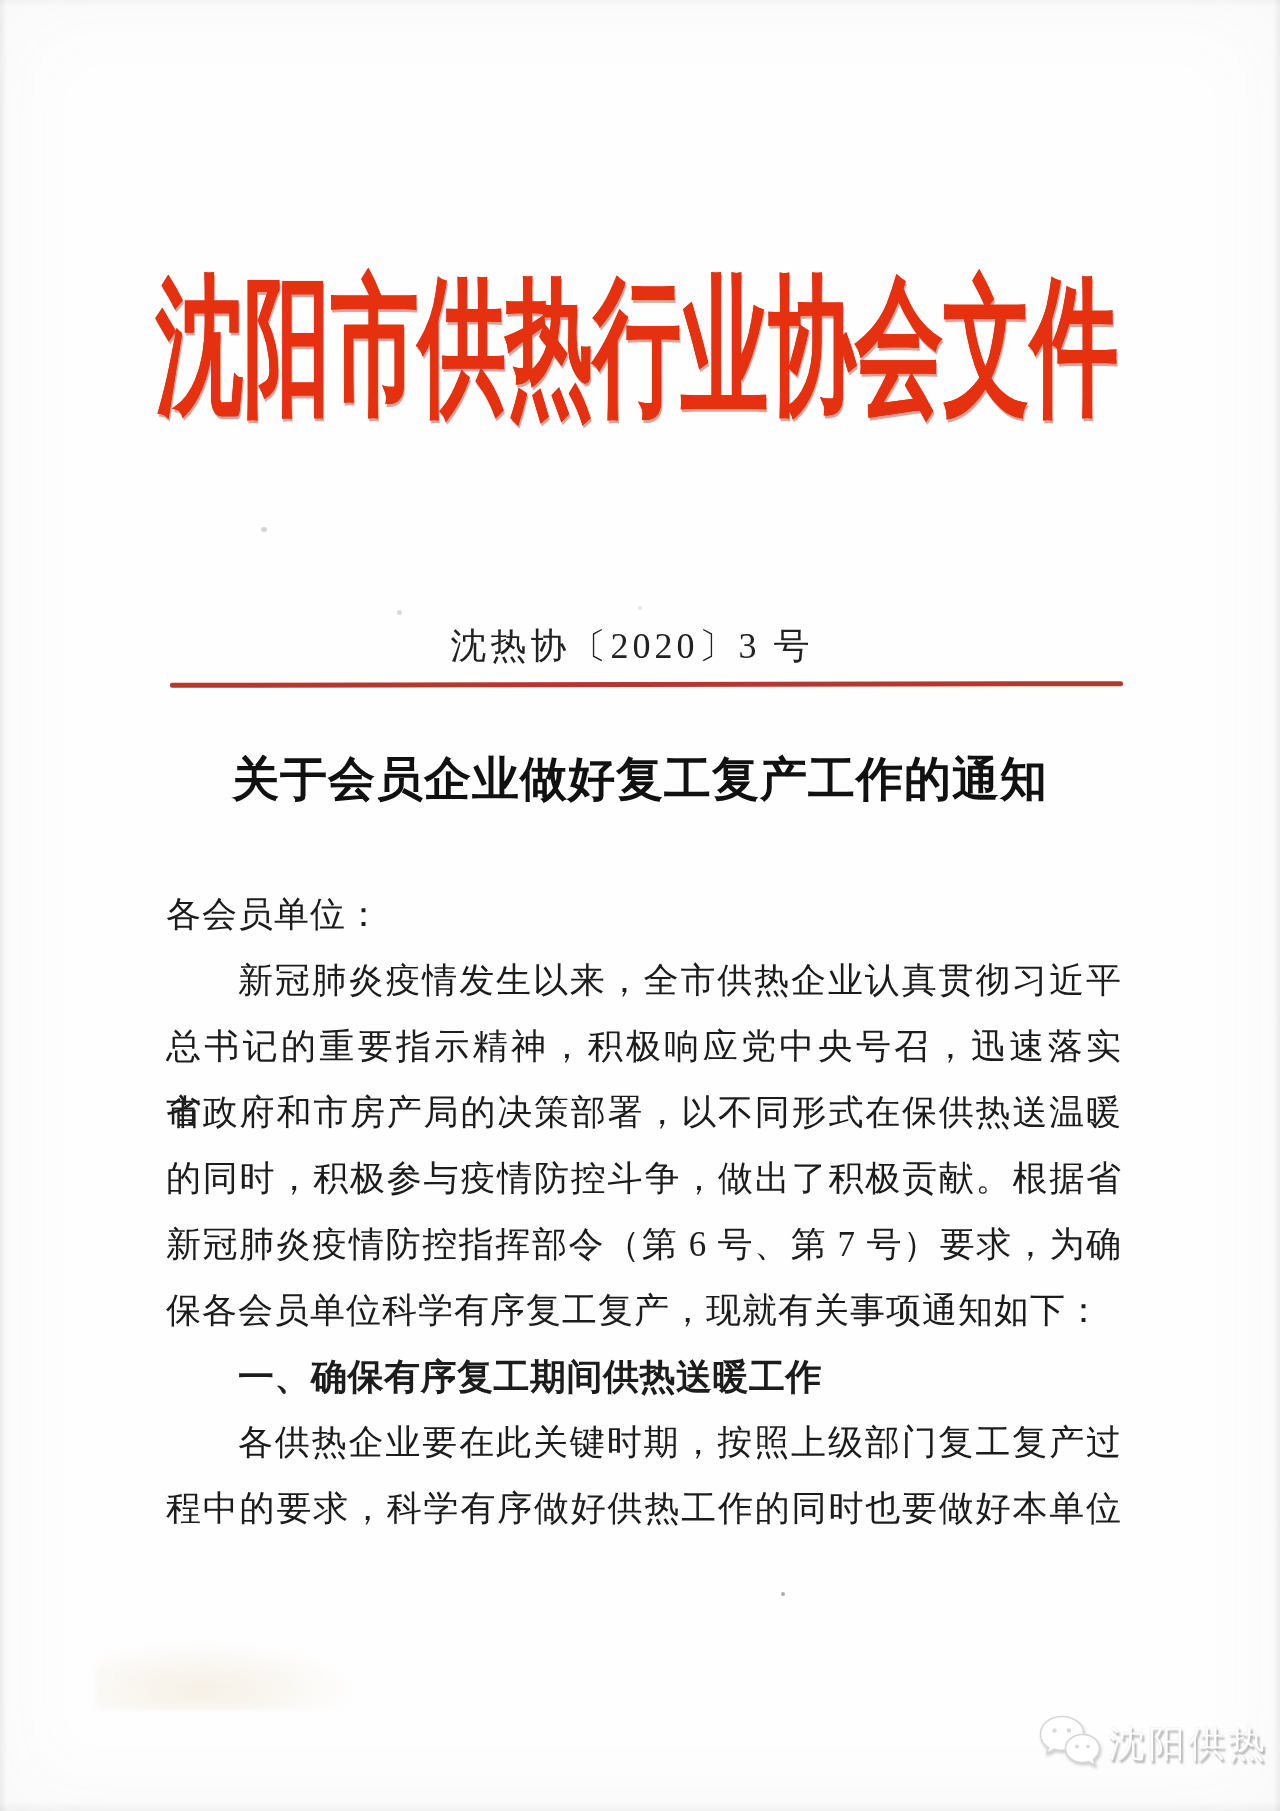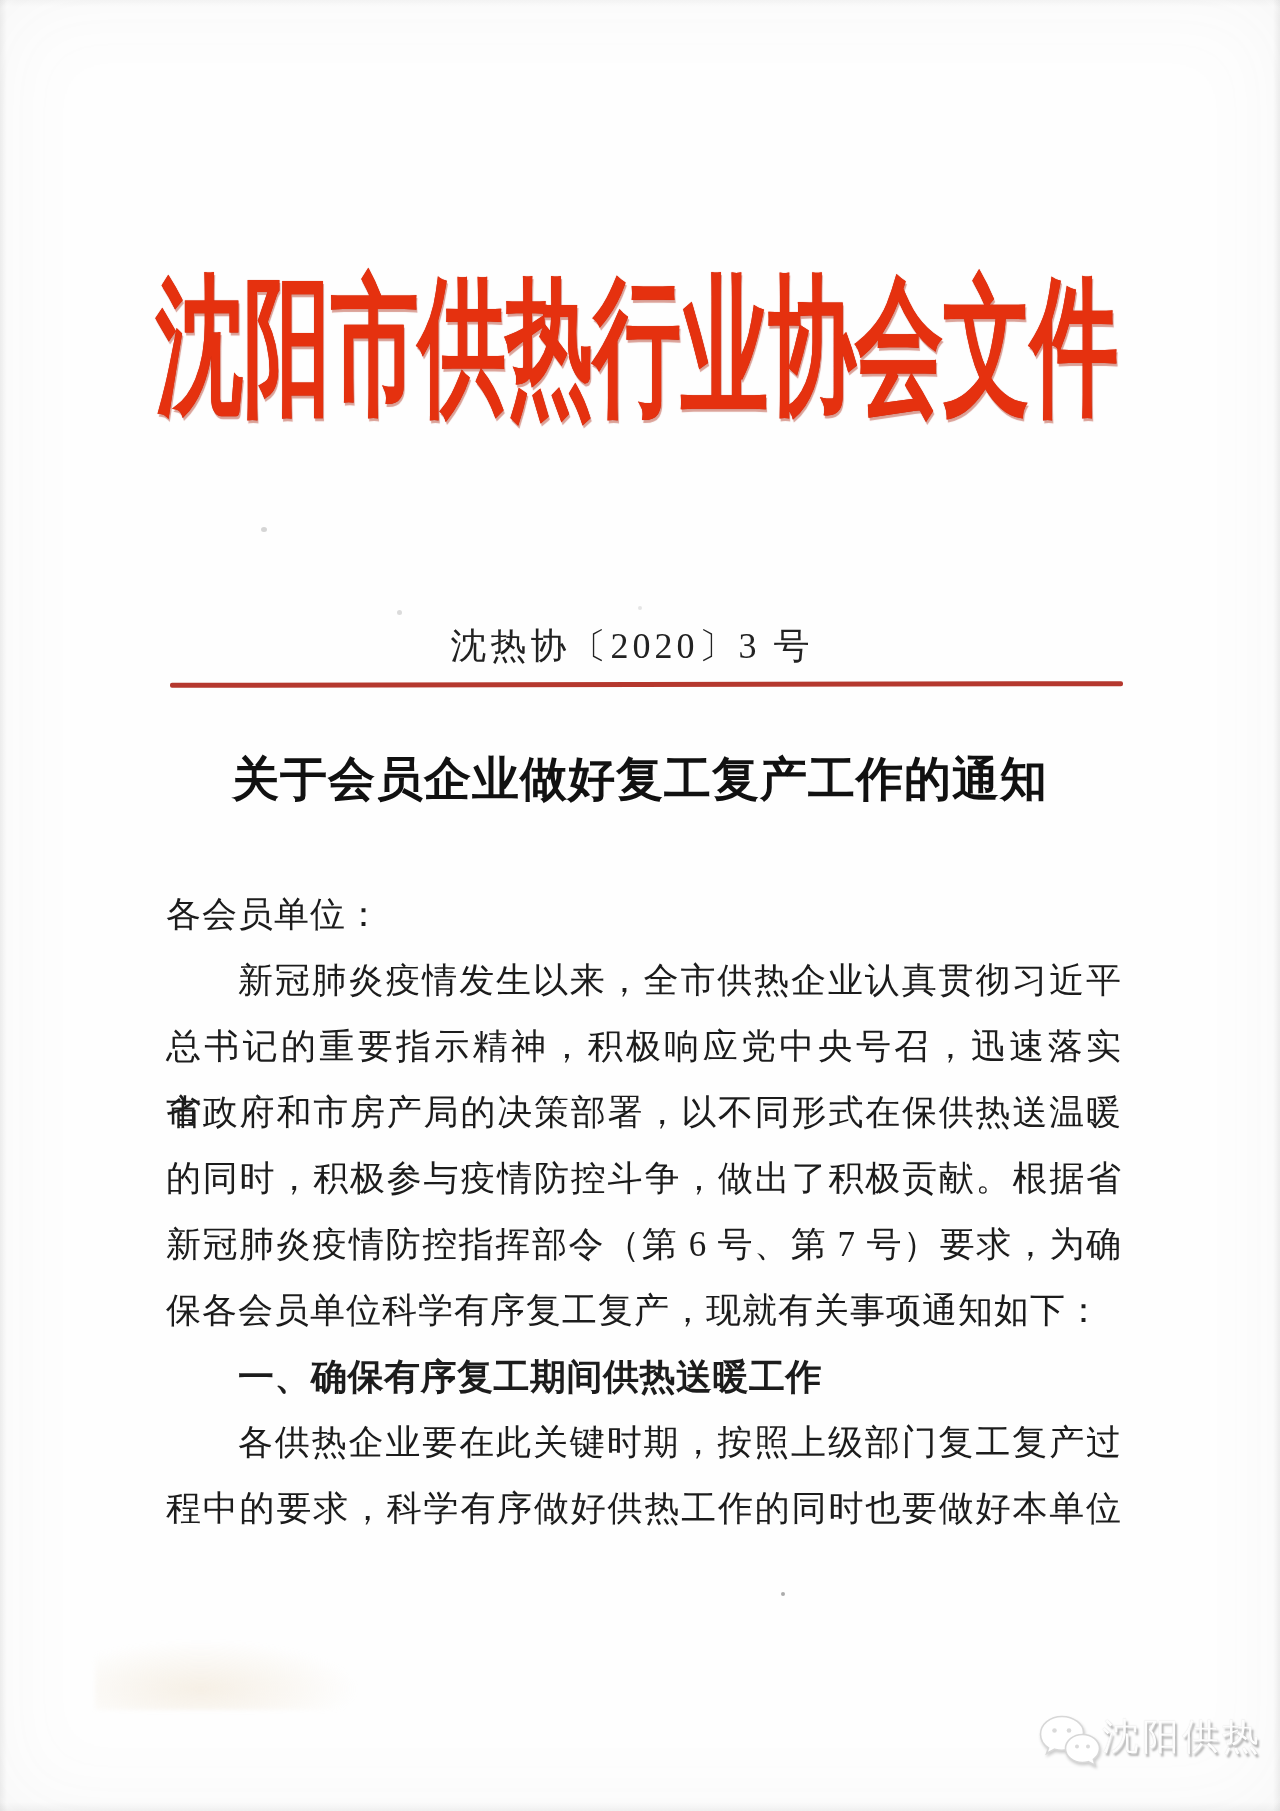--- a/index.html
+++ b/index.html
@@ -107,22 +107,22 @@
     font-size: 36px;
     letter-spacing: 0.5px;
   }
 
   
   .watermark {
     position: absolute;
     left: 1036px;
     top: 1712px;
     display: flex;
-    align-items: flex-start;
-    gap: 0;
+    align-items: center;
+    gap: 6px;
     z-index: 6;
   }
   .wechat-icon-svg {
     width: 66px;
     height: 60px;
     filter: drop-shadow(1.5px 2.5px 1.5px rgba(0,0,0,0.20));
   }
   .watermark-label {
     font-family: "Liberation Sans", "DejaVu Sans", sans-serif;
     font-size: 37px;

